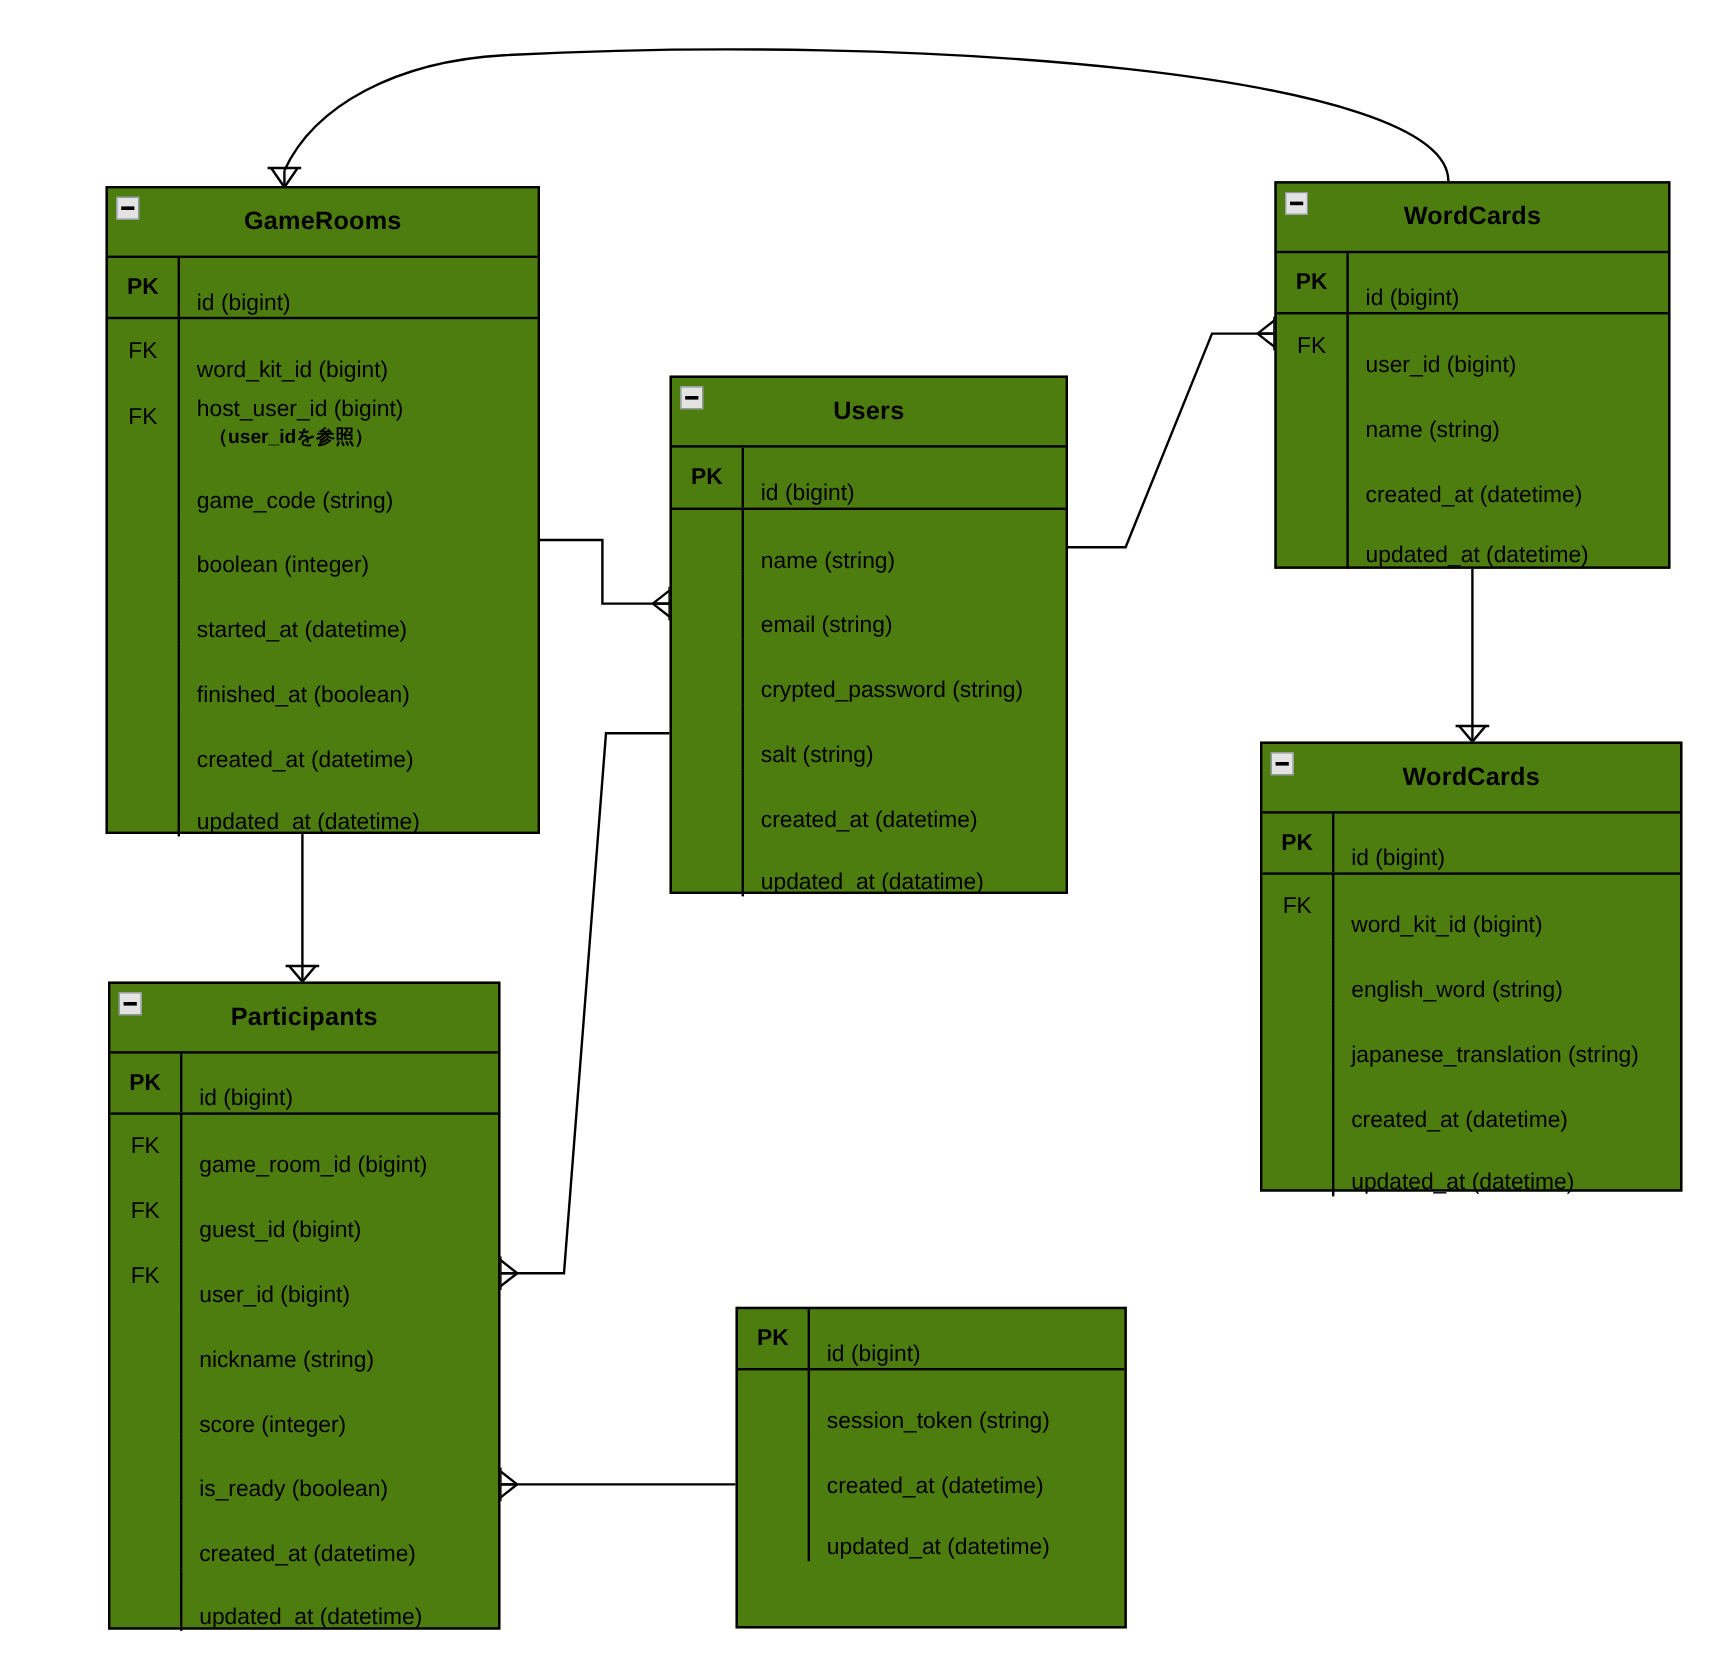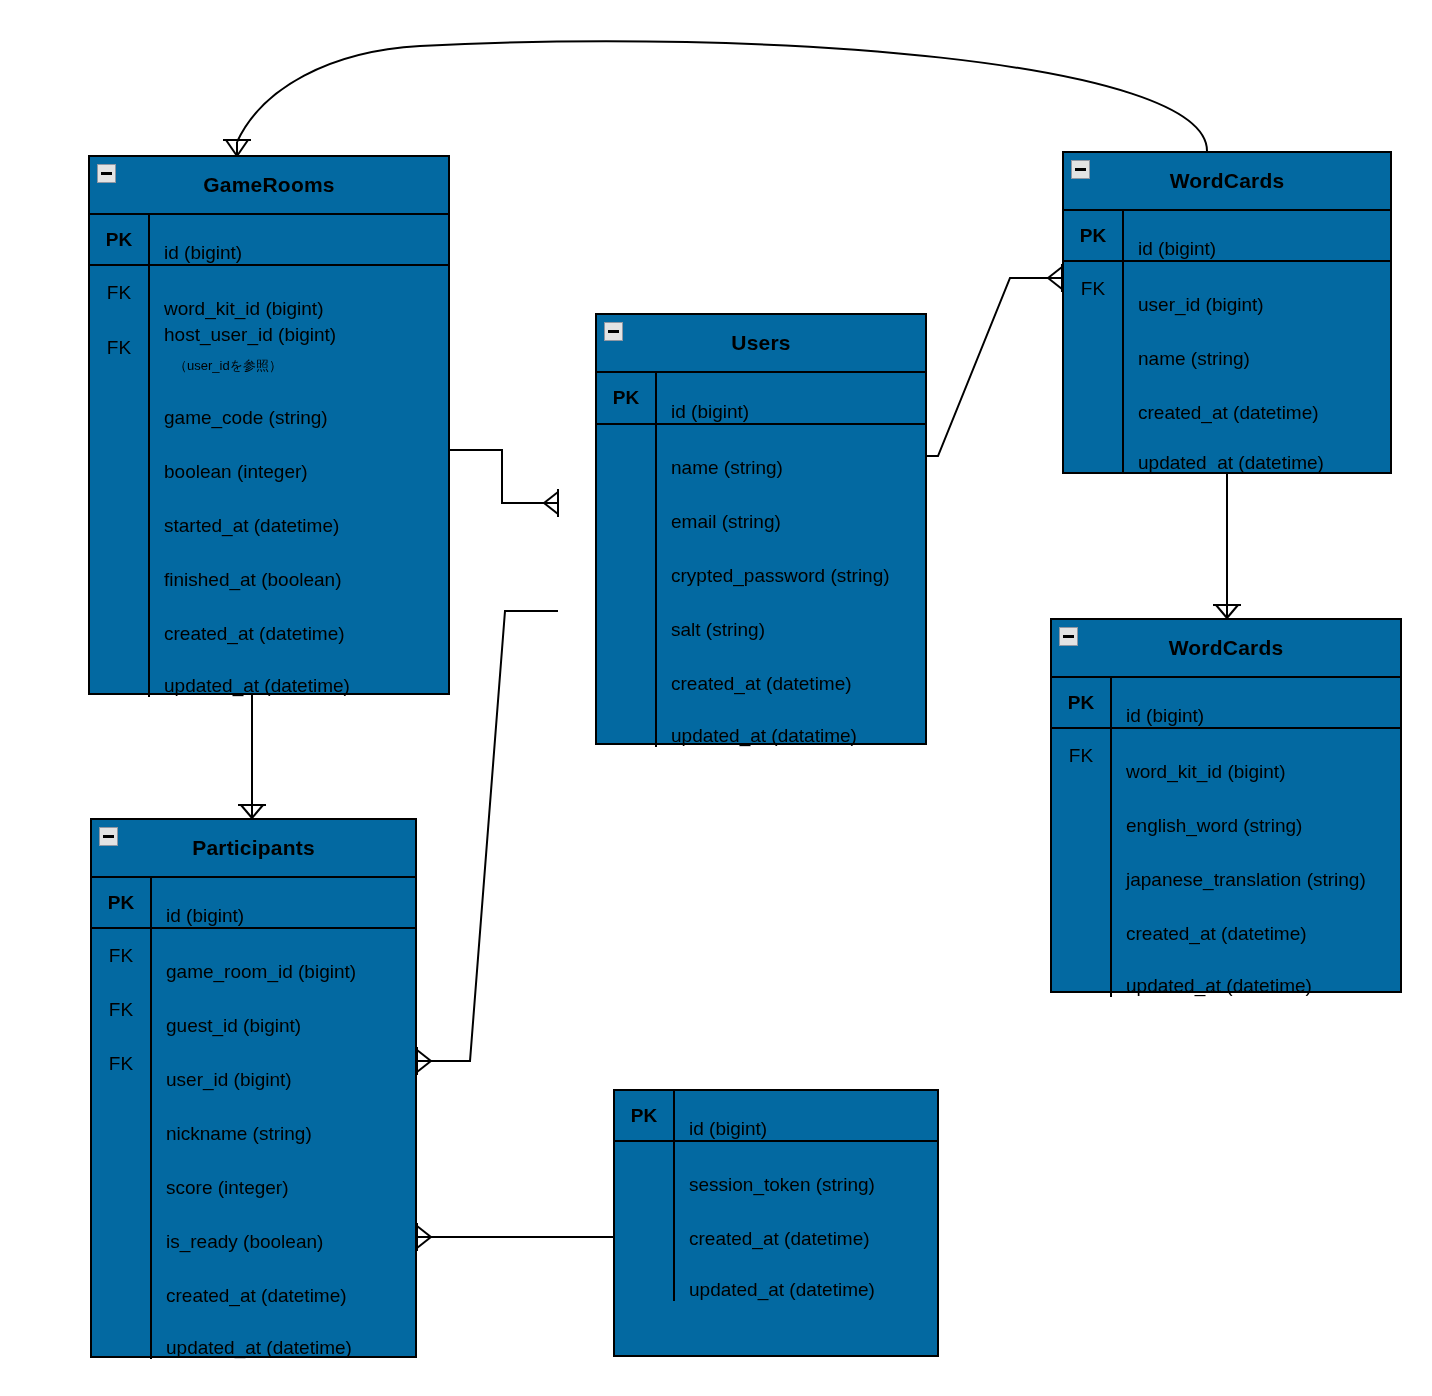--- a/index.html
+++ b/index.html
@@ -7,21 +7,21 @@
     width:1432px;height:1396px;position:relative;overflow:hidden;
     font-family:"Liberation Sans","DejaVu Sans",sans-serif;
     color:#000000;
     -webkit-font-smoothing:antialiased;
   }
   #canvas{position:absolute;inset:0;width:1432px;height:1396px;}
   #links{position:absolute;left:0;top:0;width:1432px;height:1396px;pointer-events:none;}
 
   .entity{
     position:absolute;
-    background:#0369a1;
+    background:#4d7c0f;
     border:2px solid #000000;
     box-sizing:border-box;
   }
   .ent-header{
     position:relative;
     height:58px;
     border-bottom:2px solid #000000;
     display:flex;align-items:center;justify-content:center;
     box-sizing:border-box;
   }
@@ -56,25 +56,25 @@
   }
   .key.bold{font-weight:bold;}
   .val{
     flex:1;
     display:flex;flex-direction:column;justify-content:flex-end;
     padding-left:14px;
     font-size:19px;
     box-sizing:border-box;
     white-space:nowrap;
   }
-  .note{font-size:13px;padding-left:10px;margin-top:11px;}
+  .note{font-size:16px;padding-left:10px;margin-top:1px;font-weight:bold;}
 
   
   #ent-gamerooms{left:88px;  top:155px;  width:362px; height:540px;}
-  #ent-users    {left:558px; top:313px;  width:332px; height:432px;margin-left:37px;}
+  #ent-users    {left:558px; top:313px;  width:332px; height:432px;}
   #ent-wordkits {left:1062px;top:151px;  width:330px; height:323px;}
   #ent-wordcards{left:1050px;top:618px;  width:352px; height:375px;}
   #ent-participants{left:90px;top:818px; width:327px; height:540px;}
   #ent-guests   {left:613px; top:1089px; width:326px; height:268px;}
 </style>
 </head>
 <body>
 
 <div id="canvas">
 

